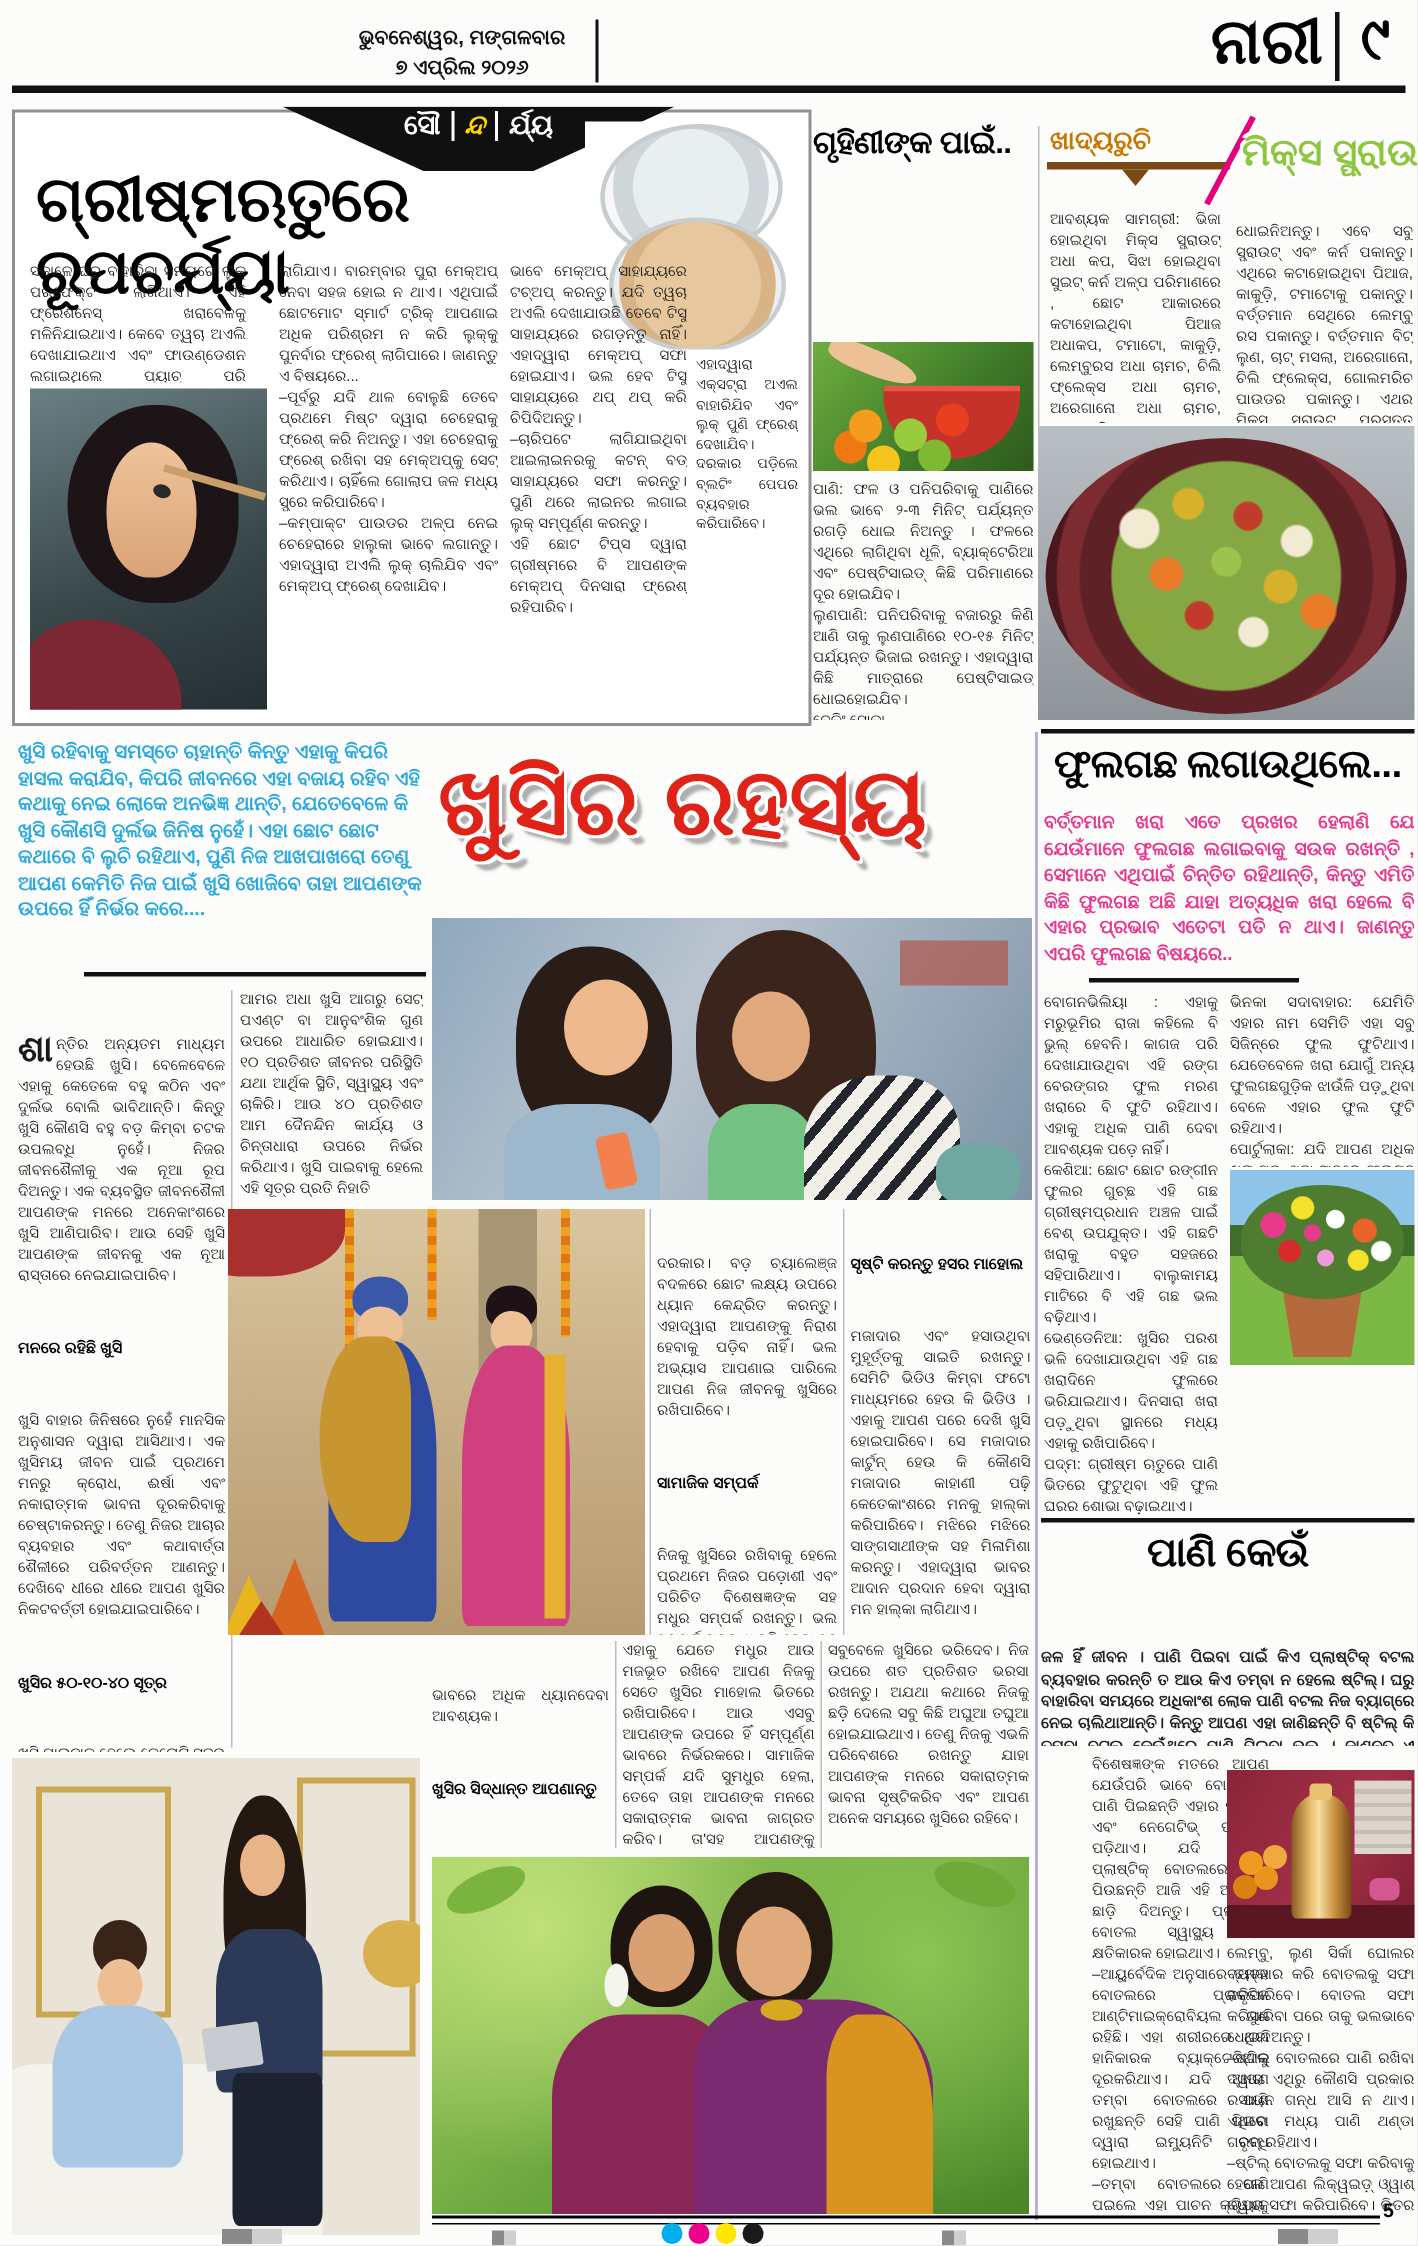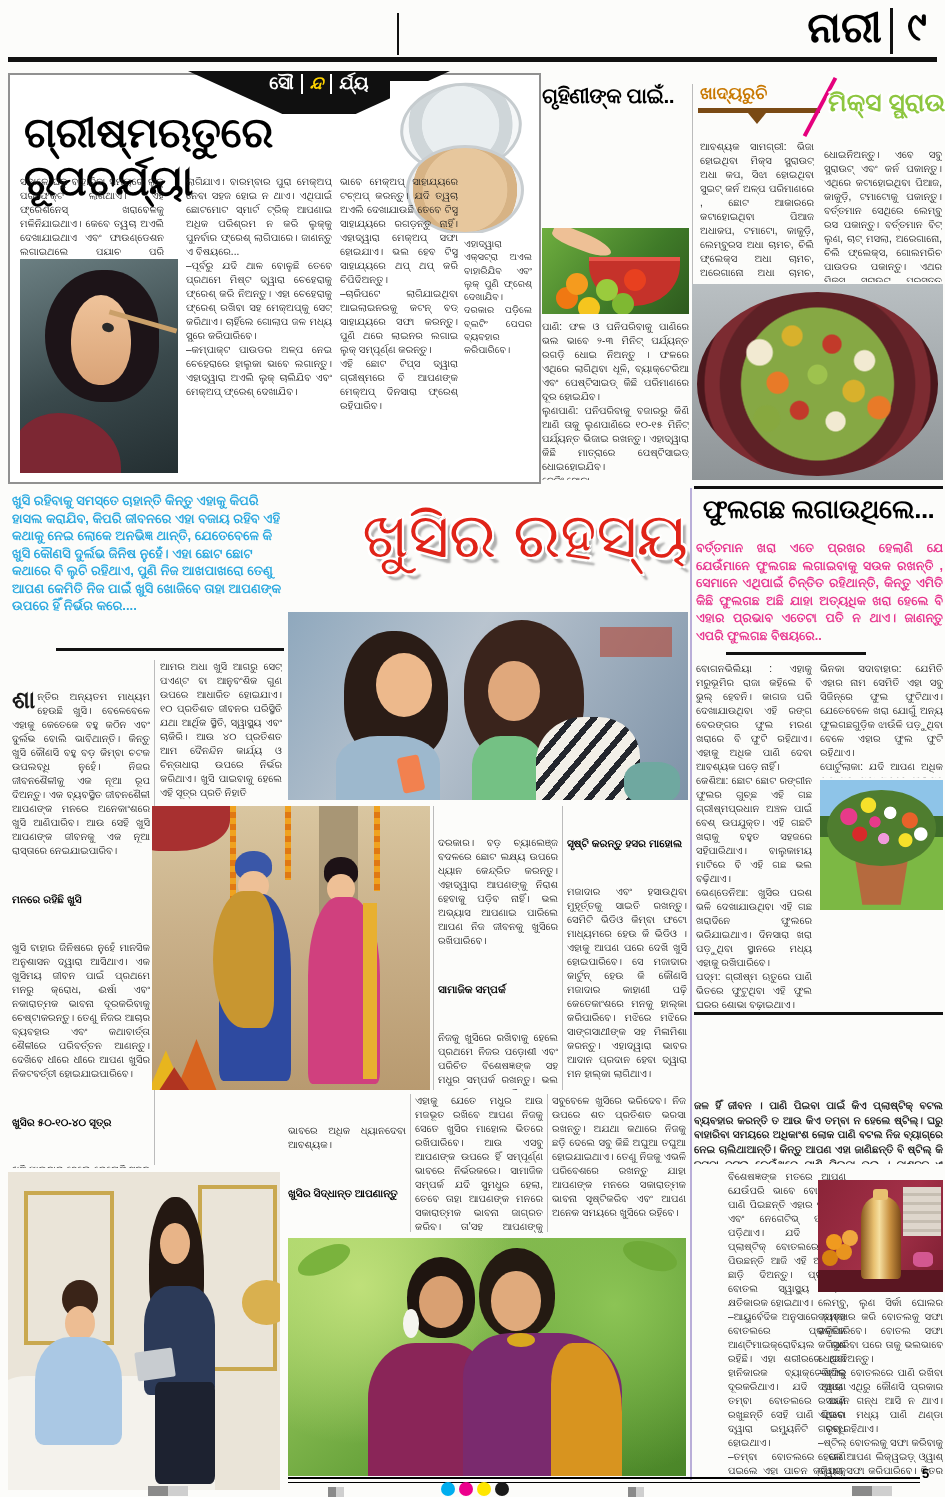--- a/index.html
+++ b/index.html
@@ -6,40 +6,44 @@
   .page{position:relative;width:945px;height:1497px;background:#fcfcfa;font-family:"Liberation Sans",sans-serif;overflow:hidden;margin:0 auto;color:#161616;}
   .abs{position:absolute;}
   .photo{position:absolute;overflow:hidden;}
   .body-text{font-size:10px;line-height:1.4;text-align:justify;color:#1a1a1a;white-space:pre-line;overflow:hidden;}
   .body-text p{margin:16px 0 4px;}
   .subhead{font-weight:bold;font-size:10.5px;color:#000;margin:2px 0;white-space:normal;}
   .dropcap::first-letter{font-size:24px;font-weight:bold;float:left;line-height:.85;padding-right:2px;}
   .rule-black{background:#111;}
   .vrule{background:#bbb;}
   .headline-black{font-weight:bold;color:#000;letter-spacing:-.5px;}
-  .red-headline{font-size:62px;font-weight:normal;color:#e02318;white-space:nowrap;
-    text-shadow:-2px -2px 0 #fff,2px -2px 0 #fff,-2px 2px 0 #fff,2px 2px 0 #fff,5px 6px 2px rgba(110,110,110,.55);text-align:right;}
+  .red-headline{font-size:62px;font-weight:bold;color:#e02318;white-space:nowrap;
+    text-shadow:-2px -2px 0 #fff,2px -2px 0 #fff,-2px 2px 0 #fff,2px 2px 0 #fff,5px 6px 2px rgba(110,110,110,.55);}
   .green-title{font-size:25px;font-weight:bold;color:#8dc63f;white-space:nowrap;
     text-shadow:-2px -2px 0 #fff,2px -2px 0 #fff,-2px 2px 0 #fff,2px 2px 0 #fff;}
   .magenta{color:#e5007d;font-weight:bold;}
   .pinktxt{color:#e8378f;font-weight:bold;}
   .bluetxt{color:#2aa9e0;font-weight:bold;}
   .ribbon{background:#101010;clip-path:polygon(0 0,100% 0,64% 100%,36% 100%);display:flex;justify-content:center;align-items:flex-start;padding-top:3px;}
   .ribbon span{font-size:18px;font-weight:bold;color:#fff;padding:0 7px;line-height:1.1;}
   .ribbon .mid{color:#ffd400;font-style:italic;border-left:2px solid #fff;border-right:2px solid #fff;}
   .beauty-box{position:absolute;left:8px;top:73px;width:529px;height:407px;border:2px solid #919191;background:#fff;}
   .cap{font-size:9.5px;line-height:1.35;text-align:justify;color:#1a1a1a;white-space:pre-line;overflow:hidden;}
   .regdot{position:absolute;width:14px;height:14px;border-radius:50%;}
   .graysq{position:absolute;height:10px;background:linear-gradient(90deg,#8a8a8a 50%,#cfcfcf 50%);}
 </style>
 </head>
 <body>
 
 <div class="page">
 
+  <div class="abs" style="left:226px;top:15px;width:164px;text-align:center;font-size:13.5px;font-weight:bold;color:#111;line-height:1.5;">
+    <div>ଭୁବନେଶ୍ୱର, ମଙ୍ଗଳବାର</div>
+    <div>୭ ଏପ୍ରିଲ ୨୦୨୬</div>
+  </div>
   <div class="abs rule-black" style="left:397px;top:13px;width:2px;height:42px;"></div>
   <div class="abs" style="left:760px;top:4px;width:122px;text-align:right;font-size:42px;font-weight:bold;color:#000;">ନାରୀ</div>
   <div class="abs rule-black" style="left:890px;top:8px;width:3px;height:46px;"></div>
   <div class="abs" style="left:896px;top:4px;width:42px;text-align:center;font-size:40px;font-weight:bold;color:#000;">୯</div>
   <div class="abs rule-black" style="left:8px;top:57px;width:929px;height:5px;"></div>
 
   <div class="beauty-box">
     <div class="abs ribbon" style="left:178px;top:-4px;width:262px;height:40px;">
       <span>ସୌ</span>
       <span class="mid">ନ୍ଦ</span>
@@ -209,20 +213,21 @@
     <div class="abs" style="left:29%;top:30%;width:4%;height:12%;border-radius:50%;background:#f5f5f0;"></div>
     <div class="abs" style="left:48%;top:4%;width:19%;height:38%;border-radius:50% 50% 44% 46%;background:#241a12;"></div>
     <div class="abs" style="left:51%;top:14%;width:12.5%;height:25%;border-radius:50%;background:#e0aa7c;"></div>
     <div class="abs" style="left:20%;top:44%;width:30%;height:58%;border-radius:40% 30% 0 0;background:#8a2558;"></div>
     <div class="abs" style="left:44%;top:40%;width:40%;height:62%;border-radius:30% 40% 0 0;background:#7a2a6e;"></div>
     <div class="abs" style="left:66%;top:44%;width:18%;height:58%;border-radius:30% 50% 0 0;background:#d8941f;"></div>
     <div class="abs" style="left:55%;top:40%;width:7%;height:6%;border-radius:50%;background:#d8a81f;"></div>
   </div>
 
   <div class="abs rule-black" style="left:694px;top:1012px;width:249px;height:3px;"></div>
+  <div class="abs headline-black" style="left:694px;top:1020px;width:249px;font-size:27px;text-align:center;">ପାଣି କେଉଁ</div>
   <div class="abs" style="left:694px;top:1098px;width:249px;height:66px;font-size:10.5px;font-weight:bold;line-height:1.4;text-align:justify;color:#222;overflow:hidden;">ଜଳ ହିଁ ଜୀବନ । ପାଣି ପିଇବା ପାଇଁ କିଏ ପ୍ଲାଷ୍ଟିକ୍ ବଟଲ ବ୍ୟବହାର କରନ୍ତି ତ ଆଉ କିଏ ତମ୍ବା ନ ହେଲେ ଷ୍ଟିଲ୍। ଘରୁ ବାହାରିବା ସମୟରେ ଅଧିକାଂଶ ଲୋକ ପାଣି ବଟଲ ନିଜ ବ୍ୟାଗ୍‌ରେ ନେଇ ଚାଲିଥାଆନ୍ତି। କିନ୍ତୁ ଆପଣ ଏହା ଜାଣିଛନ୍ତି ବି ଷ୍ଟିଲ୍ କି ତମ୍ବା ବଟଲ କେଉଁଥିରେ ପାଣି ପିଇବା ଭଲ । ଜାଣନ୍ତୁ ଏ ସମ୍ପର୍କରେ...</div>
   <div class="abs body-text" style="left:728px;top:1170px;width:118px;height:306px;">ବିଶେଷଜ୍ଞଙ୍କ ମତରେ ଆପଣ ଯେଉଁପରି ଭାବେ ବୋତଲରେ ପାଣି ପିଇଛନ୍ତି ଏହାର ପଜିଟିଭ୍ ଏବଂ ନେଗେଟିଭ୍ ପ୍ରଭାବ ପଡ଼ିଥାଏ। ଯଦି ଆପଣ ପ୍ଲାଷ୍ଟିକ୍ ବୋତଲରେ ପାଣି ପିଉଛନ୍ତି ଆଜି ଏହି ଅଭ୍ୟାସ ଛାଡ଼ି ଦିଅନ୍ତୁ। ପ୍ଲାଷ୍ଟିକ୍ ବୋତଲ ସ୍ୱାସ୍ଥ୍ୟ ଲାଗି କ୍ଷତିକାରକ ହୋଇଥାଏ।
 –ଆୟୁର୍ବେଦିକ ଅନୁସାରେ ତମ୍ବା ବୋତଲରେ ପ୍ରାକୃତିକ ଆଣ୍ଟିମାଇକ୍ରୋବିୟଲ ଗୁଣ ରହିଛି। ଏହା ଶରୀରରେ ଥିବା ହାନିକାରକ ବ୍ୟାକ୍ଟେରିଆକୁ ଦୂରକରିଥାଏ। ଯଦି ଆପଣ ତମ୍ବା ବୋତଲରେ ପାଣି ରଖୁଛନ୍ତି ସେହି ପାଣି ପିଇବା ଦ୍ୱାରା ଇମ୍ୟୁନିଟି ବୃଦ୍ଧି ହୋଇଥାଏ।
 –ତମ୍ବା ବୋତଲରେ ପାଣି ପଇଲେ ଏହା ପାଚନ କ୍ରିୟାକୁ ଭଲ କରିଥାଏ। ଏହା ଶରୀରରେ ଥାଇରଏଡ୍‌କୁ ନିୟନ୍ତ୍ରଣରେ ରଖିଥାଏ। ଏହା ମଧ୍ୟ ରୋଗ ବଢ଼ାଇବା ସହ ଖାଦ୍ୟ ହଜମ କରିବାରେ ସାହାଯ୍ୟ କରିଥାଏ।
 –ତମ୍ବା ବୋତଲକୁ ପ୍ରତିଦିନ ସଫାକରିବା ଆବଶ୍ୟକ। ଏଥିପାଇଁ</div>
 
   <div class="photo" style="left:818px;top:1180px;width:125px;height:112px;background:linear-gradient(120deg,#8a2438,#a33048 55%,#7a1d30);">
     <div class="abs" style="left:0;bottom:0;width:100%;height:20%;background:#5a1622;"></div>
     <div class="abs" style="right:2%;top:6%;width:30%;height:44%;background:repeating-linear-gradient(180deg,#ded6cc 0 6px,#c6beb2 6px 9px);"></div>
     <div class="abs" style="left:34%;top:14%;width:32%;height:74%;border-radius:45% 45% 8% 8%/26% 26% 6% 6%;background:linear-gradient(90deg,#8a5a20,#e8c070 32%,#f5dfa0 46%,#c89040 72%,#7a4a18);"></div>

